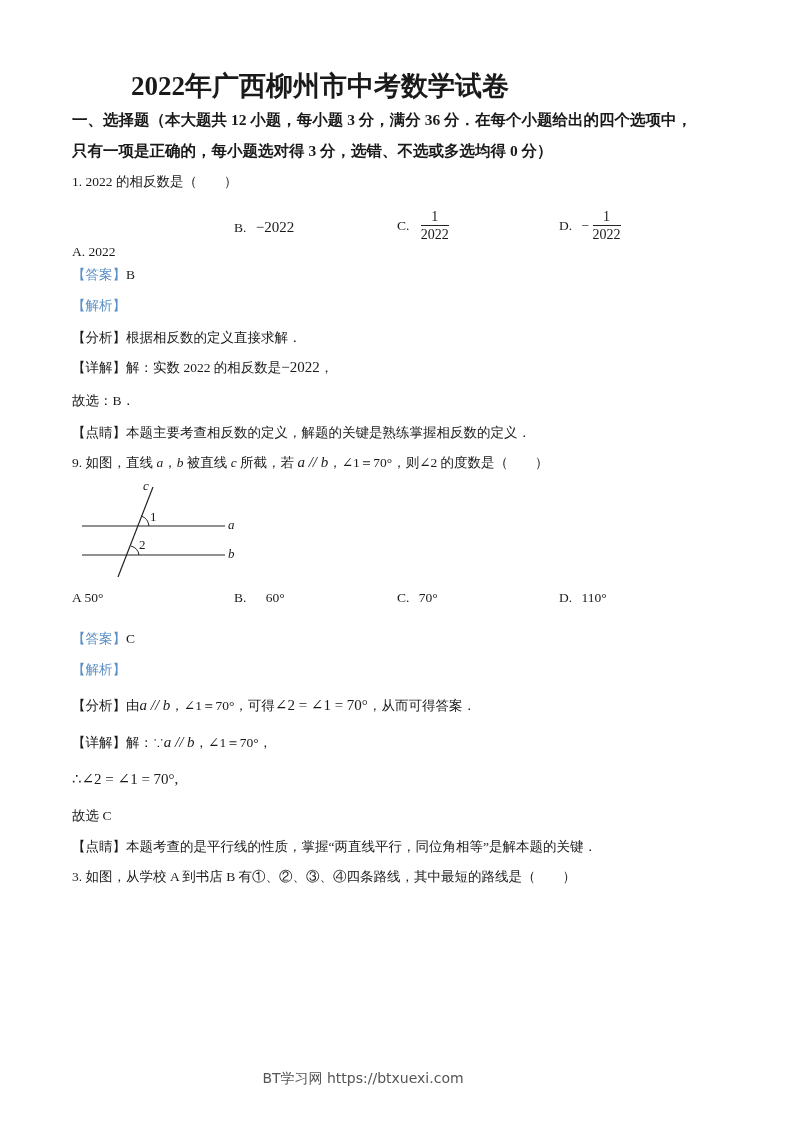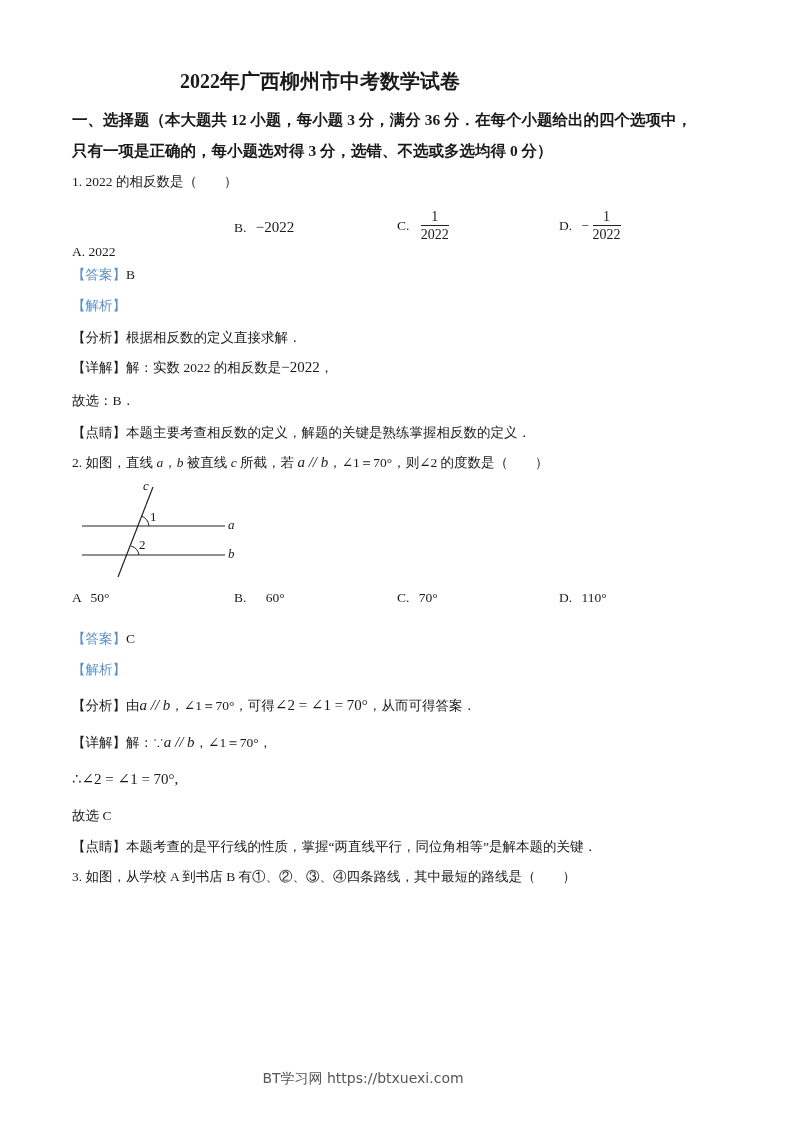--- a/index.html
+++ b/index.html
@@ -1,19 +1,19 @@
 <!DOCTYPE html>
 <html><head>
 <meta charset="utf-8">
 <style>
   html, body { margin: 0; padding: 0; background: #ffffff; }
   body { width: 793px; height: 1122px; position: relative; overflow: hidden;
     font-family: "Liberation Serif", "DejaVu Serif", serif; color: #1a1a1a; }
   .abs { position: absolute; white-space: nowrap; }
-  .title { left: 0; width: 640px; text-align: center; top: 68px; font-size: 20px; font-weight: bold; }
+  .title { left: 0; width: 640px; text-align: center; top: 68px; font-size: 27px; font-weight: bold; }
   .sec { left: 72px; font-size: 15.5px; font-weight: bold; }
   .t { font-size: 13.5px; left: 72px; }
   .label-blue { color: #5b8fc5; }
   .opt { font-size: 13.5px; }
   .frac { display: inline-block; vertical-align: middle; text-align: center; font-size: 14px; }
   .frac .num { display: block; border-bottom: 1px solid #222; padding: 0 2px; line-height: 17px; }
   .frac .den { display: block; line-height: 18px; }
   .it { font-style: italic; }
   .footer { left: 0; width: 726px; text-align: center; top: 1070px; font-family: "DejaVu Sans", sans-serif; font-size: 14px; color: #555; }
   .big { font-size: 15px; }
@@ -61,39 +61,39 @@
 </div>
 <div class="abs t" style="top:359px;">
   <span>【详解】</span><span>解：实数 2022 的相反数是</span><span class="big">−2022</span><span>，</span>
 </div>
 <div class="abs t" style="top:392px;">故选：B．</div>
 <div class="abs t" style="top:424px;">
   <span>【点睛】</span><span>本题主要考查相反数的定义，解题的关键是熟练掌握相反数的定义．</span>
 </div>
 
 <div class="abs t" style="top:454px;">
-  <span>2. 如图，直线 </span><span class="it">a</span><span>，</span><span class="it">b</span><span> 被直线 </span><span class="it">c</span><span> 所截，若 </span><span class="it big">a // b</span><span>，∠1＝70°，则∠2 的度数是（　　）</span>
+  <span>9. 如图，直线 </span><span class="it">a</span><span>，</span><span class="it">b</span><span> 被直线 </span><span class="it">c</span><span> 所截，若 </span><span class="it big">a // b</span><span>，∠1＝70°，则∠2 的度数是（　　）</span>
 </div>
 
 <svg class="abs" style="left:0; top:0;" width="793" height="1122">
   <line x1="82" y1="526" x2="225" y2="526" stroke="#222" stroke-width="1.2"></line>
   <line x1="82" y1="555" x2="225" y2="555" stroke="#222" stroke-width="1.2"></line>
   <line x1="153" y1="487" x2="118" y2="577" stroke="#222" stroke-width="1.2"></line>
   <path d="M 141 516 Q 148 518 149 526" fill="none" stroke="#222" stroke-width="1"></path>
   <path d="M 131 546 Q 138 548 139 555" fill="none" stroke="#222" stroke-width="1"></path>
 </svg>
 <div class="abs it" style="left:143px; top:478px; font-size:13px;">c</div>
 <div class="abs" style="left:150px; top:509px; font-size:13px;">1</div>
 <div class="abs" style="left:139px; top:537px; font-size:13px;">2</div>
 <div class="abs it" style="left:228px; top:517px; font-size:13px;">a</div>
 <div class="abs it" style="left:228px; top:546px; font-size:13px;">b</div>
 
 <div class="abs opt" style="left:72px; top:590px;">
   <span>A</span>
-  <span style="margin-left:6px">50°</span>
+  <span style="">50°</span>
 </div>
 <div class="abs opt" style="left:234px; top:590px;">
   <span>B.</span>
   <span style="margin-left:16px">60°</span>
 </div>
 <div class="abs opt" style="left:397px; top:590px;">
   <span>C.</span>
   <span style="margin-left:6px">70°</span>
 </div>
 <div class="abs opt" style="left:559px; top:590px;">

